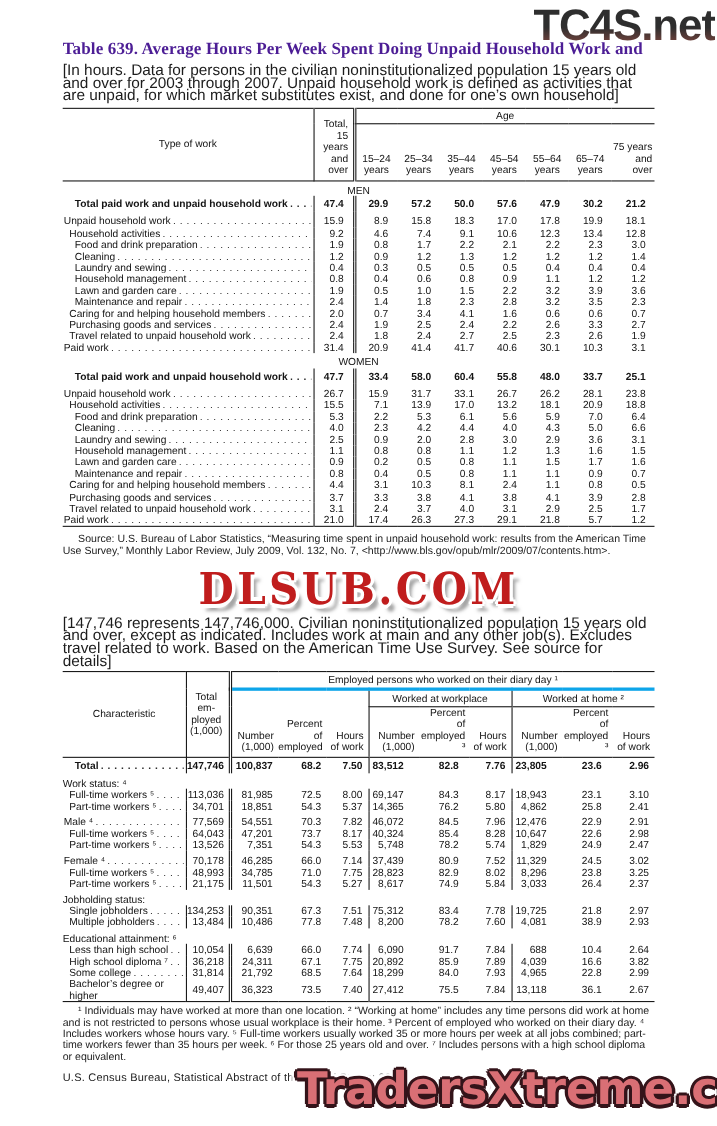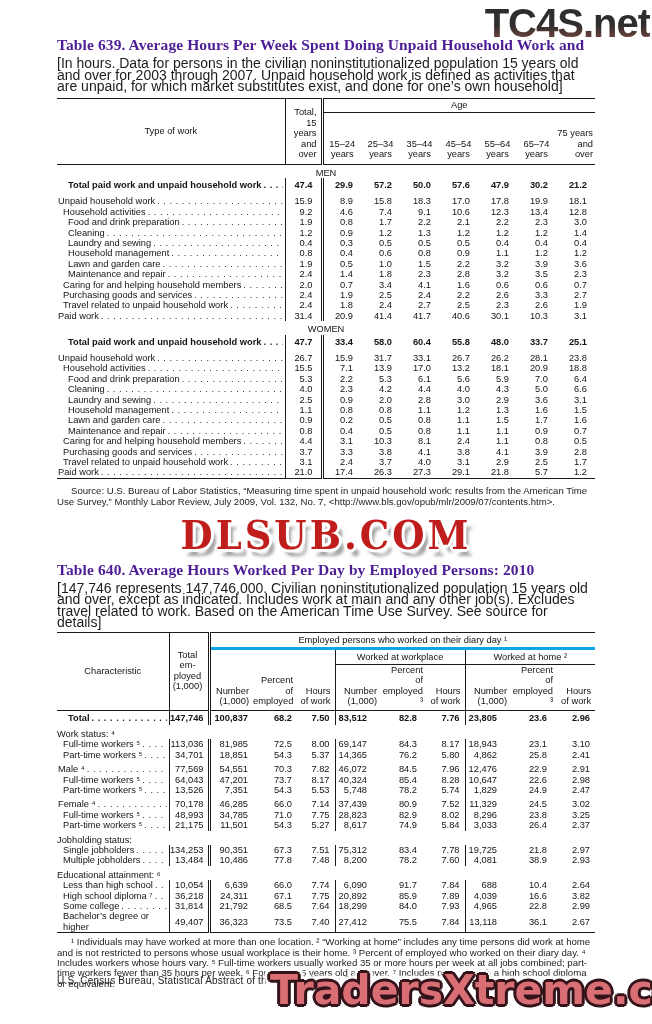--- a/index.html
+++ b/index.html
@@ -574,21 +574,20 @@
           <td class="num c6">5.7</td>
           <td class="num c7">1.2</td>
         </tr>
       </tbody>
   </table>
 
   <div class="src">Source: U.S. Bureau of Labor Statistics, “Measuring time spent in unpaid household work: results from the American Time Use Survey,” Monthly Labor Review, July 2009, Vol. 132, No. 7, &lt;http://www.bls.gov/opub/mlr/2009/07/contents.htm&gt;.</div>
 
   <div class="wm-mid">DLSUB.COM</div>
 
-  <div class="ttl">Table 640. Average Hours Worked Per Day by Employed Persons: 2010</div>
   <div class="note">[147,746 represents 147,746,000. Civilian noninstitutionalized population 15 years old and over, except as indicated. Includes work at main and any other job(s). Excludes travel related to work. Based on the American Time Use Survey. See source for details]</div>
 
   <table class="t t640">
     <colgroup>
       <col style="width:112px">
         <col style="width:40px">
       <col style="width:44px">
         <col style="width:44px">
         <col style="width:38px">
       <col style="width:46px">

